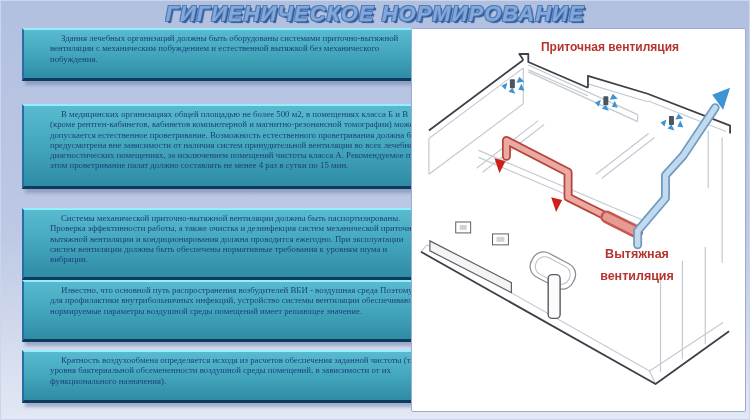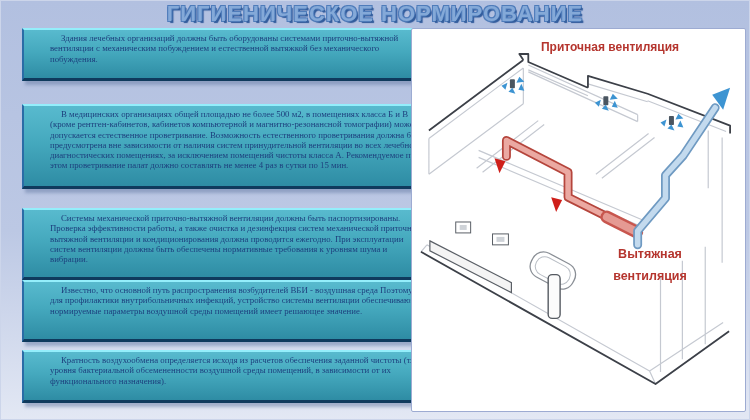--- a/index.html
+++ b/index.html
@@ -13,20 +13,21 @@
   }
   .title{
     position:absolute;top:1px;left:0;width:100%;
     text-align:center;
     font-family:"Liberation Sans",sans-serif;
     font-weight:bold;
     font-size:22px;
     letter-spacing:1px;
     color:#84a9d8;
     text-shadow:-1px -1px 0 #4f7cba,1px -1px 0 #4f7cba,-1px 1px 0 #4f7cba,1px 1px 0 #35619f,2px 2px 1px #2e589a;
+    font-style:italic;
   }
   .tblock{
     position:absolute;left:22px;width:432px;box-sizing:border-box;
     background:linear-gradient(180deg,#58bace 0%,#45a9be 45%,#2e8ca4 100%);
     border-top:2px solid #94eefb;
     border-left:2px solid #2a6ca6;
     border-right:2px solid #123f63;
     border-bottom:3px solid #0f3a5d;
     box-shadow:3px 4px 3px rgba(110,130,170,0.55);
     padding:3px 26px;
@@ -48,21 +49,21 @@
     border-radius:2px;
     box-sizing:border-box;
   }
   .panel svg{position:absolute;left:0;top:0;width:100%;height:100%;}
   .supply-label{
     position:absolute;left:123px;top:11px;width:150px;
     text-align:center;color:#b5352e;
     font:bold 12px "Liberation Sans",sans-serif;
   }
   .exhaust-label{
-    position:absolute;left:187px;top:214px;width:102px;
+    position:absolute;left:174px;top:214px;width:102px;
     text-align:center;color:#b5352e;
     font:bold 12.5px "Liberation Sans",sans-serif;
     line-height:22px;
     white-space:pre-line;
   }
 </style>
 </head>
 <body>
 
 <div class="slide">

